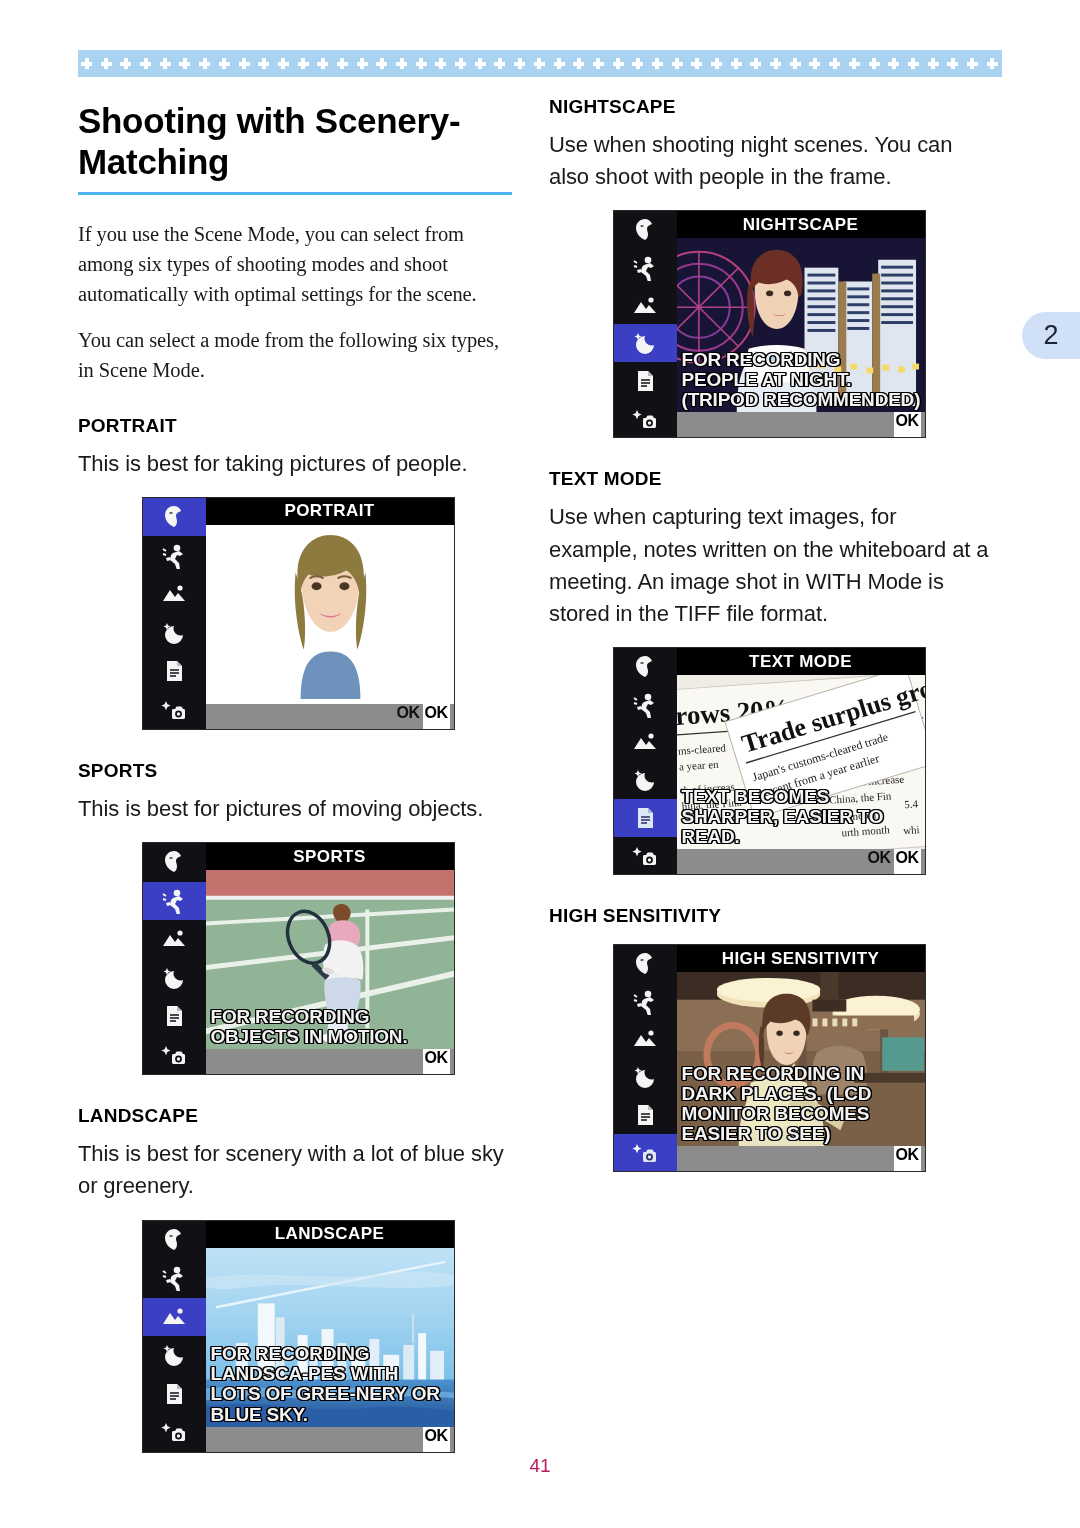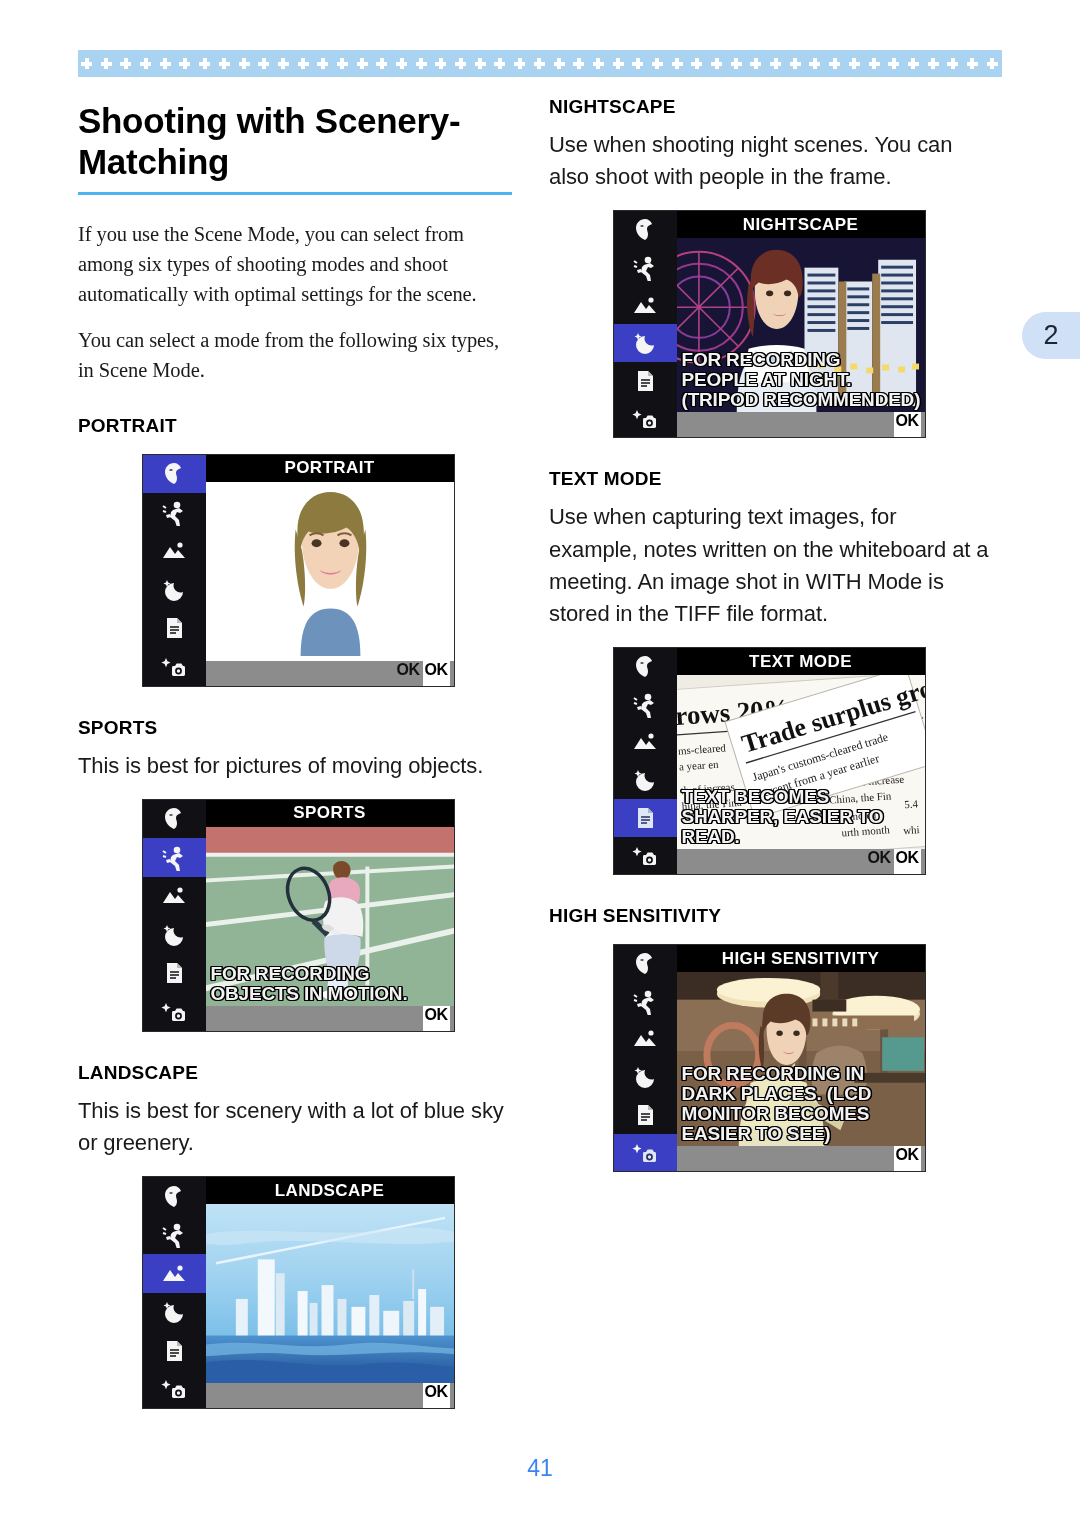--- a/index.html
+++ b/index.html
@@ -259,22 +259,22 @@
     color: #1c2536;
   }
 
   
   .page-footer {
     position: absolute;
     left: 0;
     top: 1455px;
     width: 1080px;
     text-align: center;
-    font-size: 23px;
-    color: #3b82f6;
+    font-size: 19px;
+    color: #be185d;
   }
 </style>
 </head>
 <body>
 
 <div class="page">
 
   <div class="top-band">
     <div class="band-motifs" id="band-motifs">
         <div class="motif"></div>
@@ -329,20 +329,21 @@
 
   <div class="col-left">
 
     <h1 class="page-title">Shooting with Scenery-Matching</h1>
     <hr class="title-rule">
 
     <p class="para">If you use the Scene Mode, you can select from among six types of shooting modes and shoot automatically with optimal settings for the scene.</p>
     <p class="para">You can select a mode from the following six types, in Scene Mode.</p>
 
     <h2 class="sec-head">PORTRAIT</h2>
+    <p class="sec-body">This is best for taking pictures of people.</p>
 
     <div class="lcd-figure">
       <div class="lcd-sidebar">
         <div class="lcd-icon-cell selected">
           <svg class="lcd-icon" width="26" height="26" viewBox="0 0 26 26">
             <path d="M13 2c-5 0-9 4-9 9 0 5 4 10 9 12 2-1 3-3 3-6 0-2-1-3-1-5 0-3 3-4 5-5-1-3-4-5-7-5z" fill="#f5f5f5"></path>
             <path d="M8 9c1-1 3-1 4 0-1 1-3 1-4 0z" fill="#111015"></path>
           </svg>
         </div>
         <div class="lcd-icon-cell">
@@ -565,20 +566,21 @@
             <rect x="164" y="92" width="10" height="43" fill="#e2eef8"></rect>
             <rect x="178" y="108" width="16" height="27" fill="#eef6fb"></rect>
             <rect x="198" y="98" width="11" height="37" fill="#dceaf4"></rect>
             <rect x="213" y="86" width="8" height="49" fill="#f2f8fc"></rect>
             <rect x="225" y="104" width="14" height="31" fill="#e2eef8"></rect>
             <path d="M207 66v30h2V66z" fill="#cfe0ec"></path>
             <rect x="0" y="133" width="249" height="48" fill="url(#seag)"></rect>
             <path d="M0 142c50-6 90 6 140 0 40-5 70 2 109 4v6c-60-6-110 4-160 0-36-3-62 0-89 2z" fill="#6fb0df" opacity="0.8"></path>
             <path d="M0 160c60-8 110 8 160 2 34-4 62 0 89 3v16H0z" fill="#2a5fa8"></path>
           </svg>
+          <div class="lcd-caption">FOR RECORDING LANDSCA-PES WITH LOTS OF GREE-NERY OR BLUE SKY.</div>
         </div>
         <div class="lcd-statusbar">
           <span class="ok-badge">OK</span>
         </div>
       </div>
     </div>
 
   </div>
 
   <div class="col-right">

